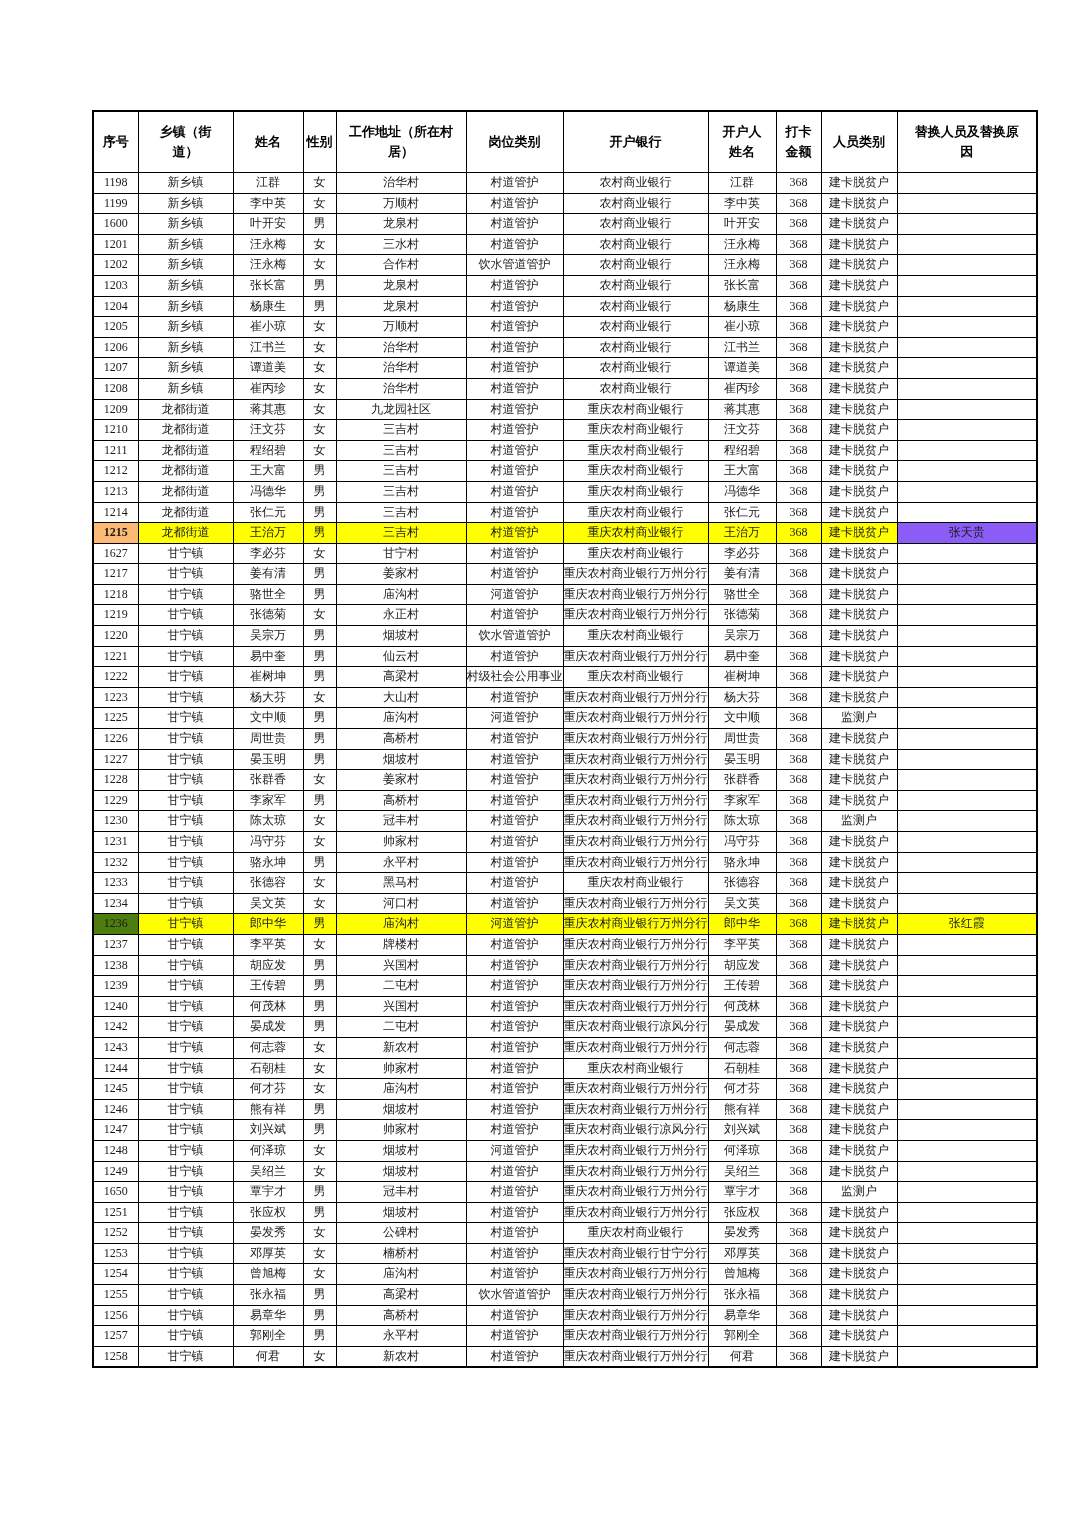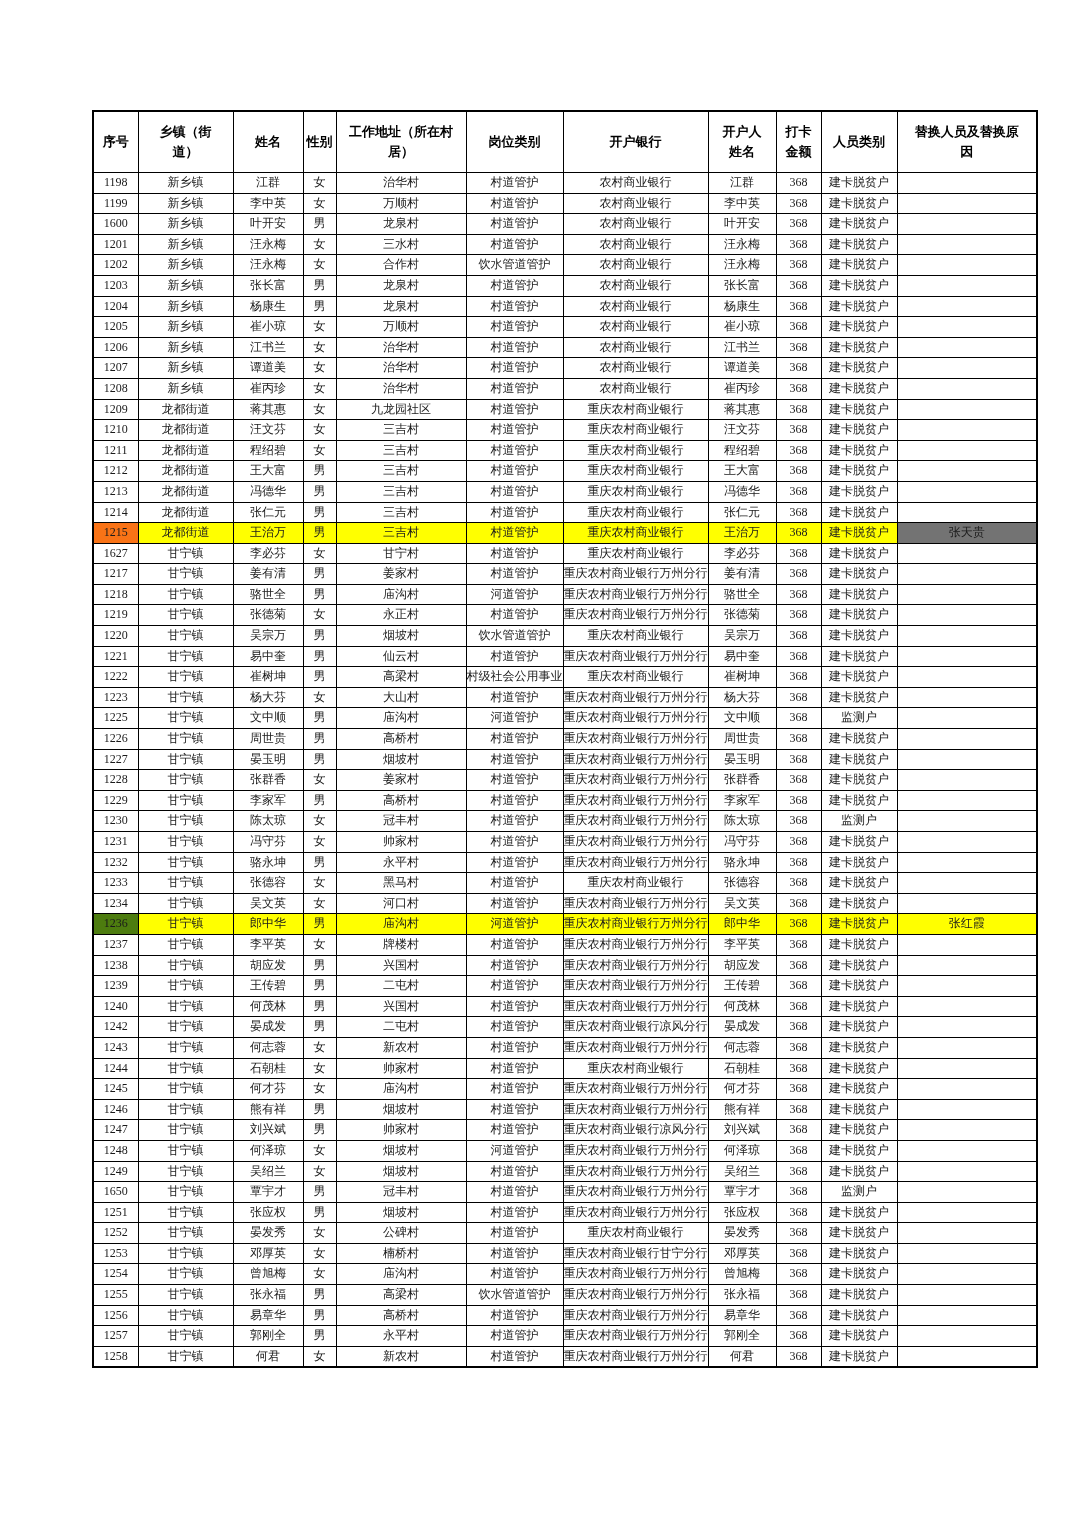--- a/index.html
+++ b/index.html
@@ -313,31 +313,31 @@
           <td>男</td>
           <td>三吉村</td>
           <td>村道管护</td>
           <td>重庆农村商业银行</td>
           <td>张仁元</td>
           <td>368</td>
           <td>建卡脱贫户</td>
           <td></td>
         </tr>
         <tr>
-          <td style="background: #f97316;">1215</td>
+          <td style="background: #fdba74; font-weight: bold;">1215</td>
           <td style="background: rgb(255, 255, 0);">龙都街道</td>
           <td style="background: rgb(255, 255, 0);">王治万</td>
           <td style="background: rgb(255, 255, 0);">男</td>
           <td style="background: rgb(255, 255, 0);">三吉村</td>
           <td style="background: rgb(255, 255, 0);">村道管护</td>
           <td style="background: rgb(255, 255, 0);">重庆农村商业银行</td>
           <td style="background: rgb(255, 255, 0);">王治万</td>
           <td style="background: rgb(255, 255, 0);">368</td>
           <td style="background: rgb(255, 255, 0);">建卡脱贫户</td>
-          <td style="background: #737373;">张天贵</td>
+          <td style="background: #8b5cf6;">张天贵</td>
         </tr>
         <tr>
           <td>1627</td>
           <td>甘宁镇</td>
           <td>李必芬</td>
           <td>女</td>
           <td>甘宁村</td>
           <td>村道管护</td>
           <td>重庆农村商业银行</td>
           <td>李必芬</td>

